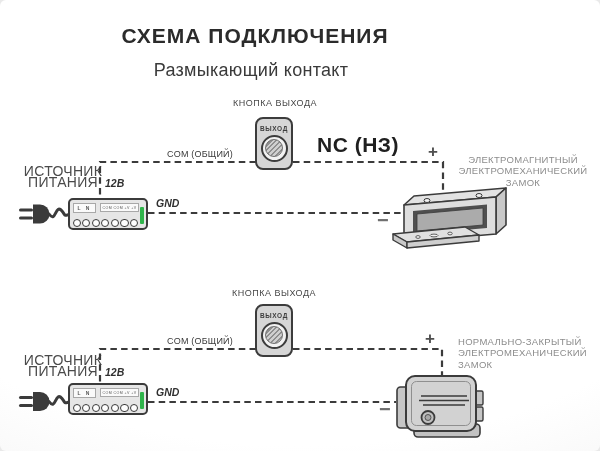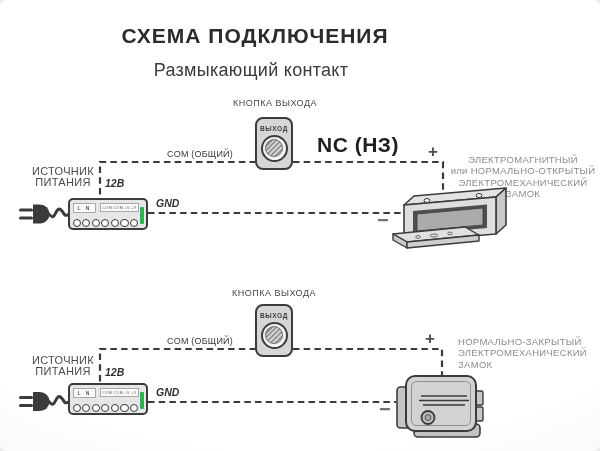--- a/index.html
+++ b/index.html
@@ -11,21 +11,21 @@
     border-radius:6px;
   }
   .abs{position:absolute;}
   .ctr{transform:translateX(-50%);white-space:nowrap;}
   .gfx{position:absolute;left:0;top:0;z-index:1;}
   .page-title{font-size:21px;font-weight:bold;letter-spacing:1px;color:#2b2b2b;}
   .section-sub{font-size:18px;color:#3a3a3a;letter-spacing:0.3px;}
   .caption{font-size:9px;color:#474747;letter-spacing:0.5px;}
   .wire-label{font-size:9px;font-weight:normal;color:#3a3a3a;letter-spacing:0.2px;}
   .contact-type{font-size:21px;font-weight:bold;color:#1f1f1f;letter-spacing:0.5px;white-space:nowrap;}
-  .small-label{font-size:11px;color:#4a4a4a;line-height:10.5px;text-align:center;letter-spacing:0.3px;}
+  .small-label{font-size:14px;color:#4a4a4a;line-height:10.5px;text-align:center;letter-spacing:0.3px;}
   .bold-small{font-size:10.5px;font-weight:bold;color:#303030;font-style:italic;}
   .lock-label{font-size:9.5px;color:#8c8c8c;line-height:11.4px;letter-spacing:0.3px;}
   .lock-label span{display:block;}
   .plus{font-size:17px;font-weight:bold;color:#4f4f4f;line-height:16px;}
   .minus{font-size:20px;font-weight:bold;color:#6f6f6f;line-height:12px;}
 
   
   .psu{position:absolute;width:80px;height:32px;background:#e6e6e6;border:2.5px solid #3b3b3b;
        border-radius:5px;box-sizing:border-box;z-index:2;}
   .psu-plate{position:absolute;background:#fafafa;border:0.8px solid #a8a8a8;color:#5a5a5a;
@@ -145,21 +145,20 @@
         <span class="term"></span>
         <span class="term"></span>
     </div>
   </div>
 
   <div class="abs ctr plus" style="left:433px;top:144px;">+</div>
   <div class="abs minus" style="left:377px;top:214px;">−</div>
 
   <div class="abs ctr lock-label" style="left:523px;top:154px;text-align:center;">
     <span>ЭЛЕКТРОМАГНИТНЫЙ</span>
-    <span>или НОРМАЛЬНО-ОТКРЫТЫЙ</span>
     <span>ЭЛЕКТРОМЕХАНИЧЕСКИЙ</span>
     <span>ЗАМОК</span>
   </div>
 
   <div class="abs ctr caption" style="left:274px;top:288px;">КНОПКА ВЫХОДА</div>
 
   <div class="exit-btn" style="left:255px;top:304px;">
     <div class="exit-btn-label">ВЫХОД</div>
     <div class="exit-btn-ring">
       <div class="exit-btn-core"></div>

